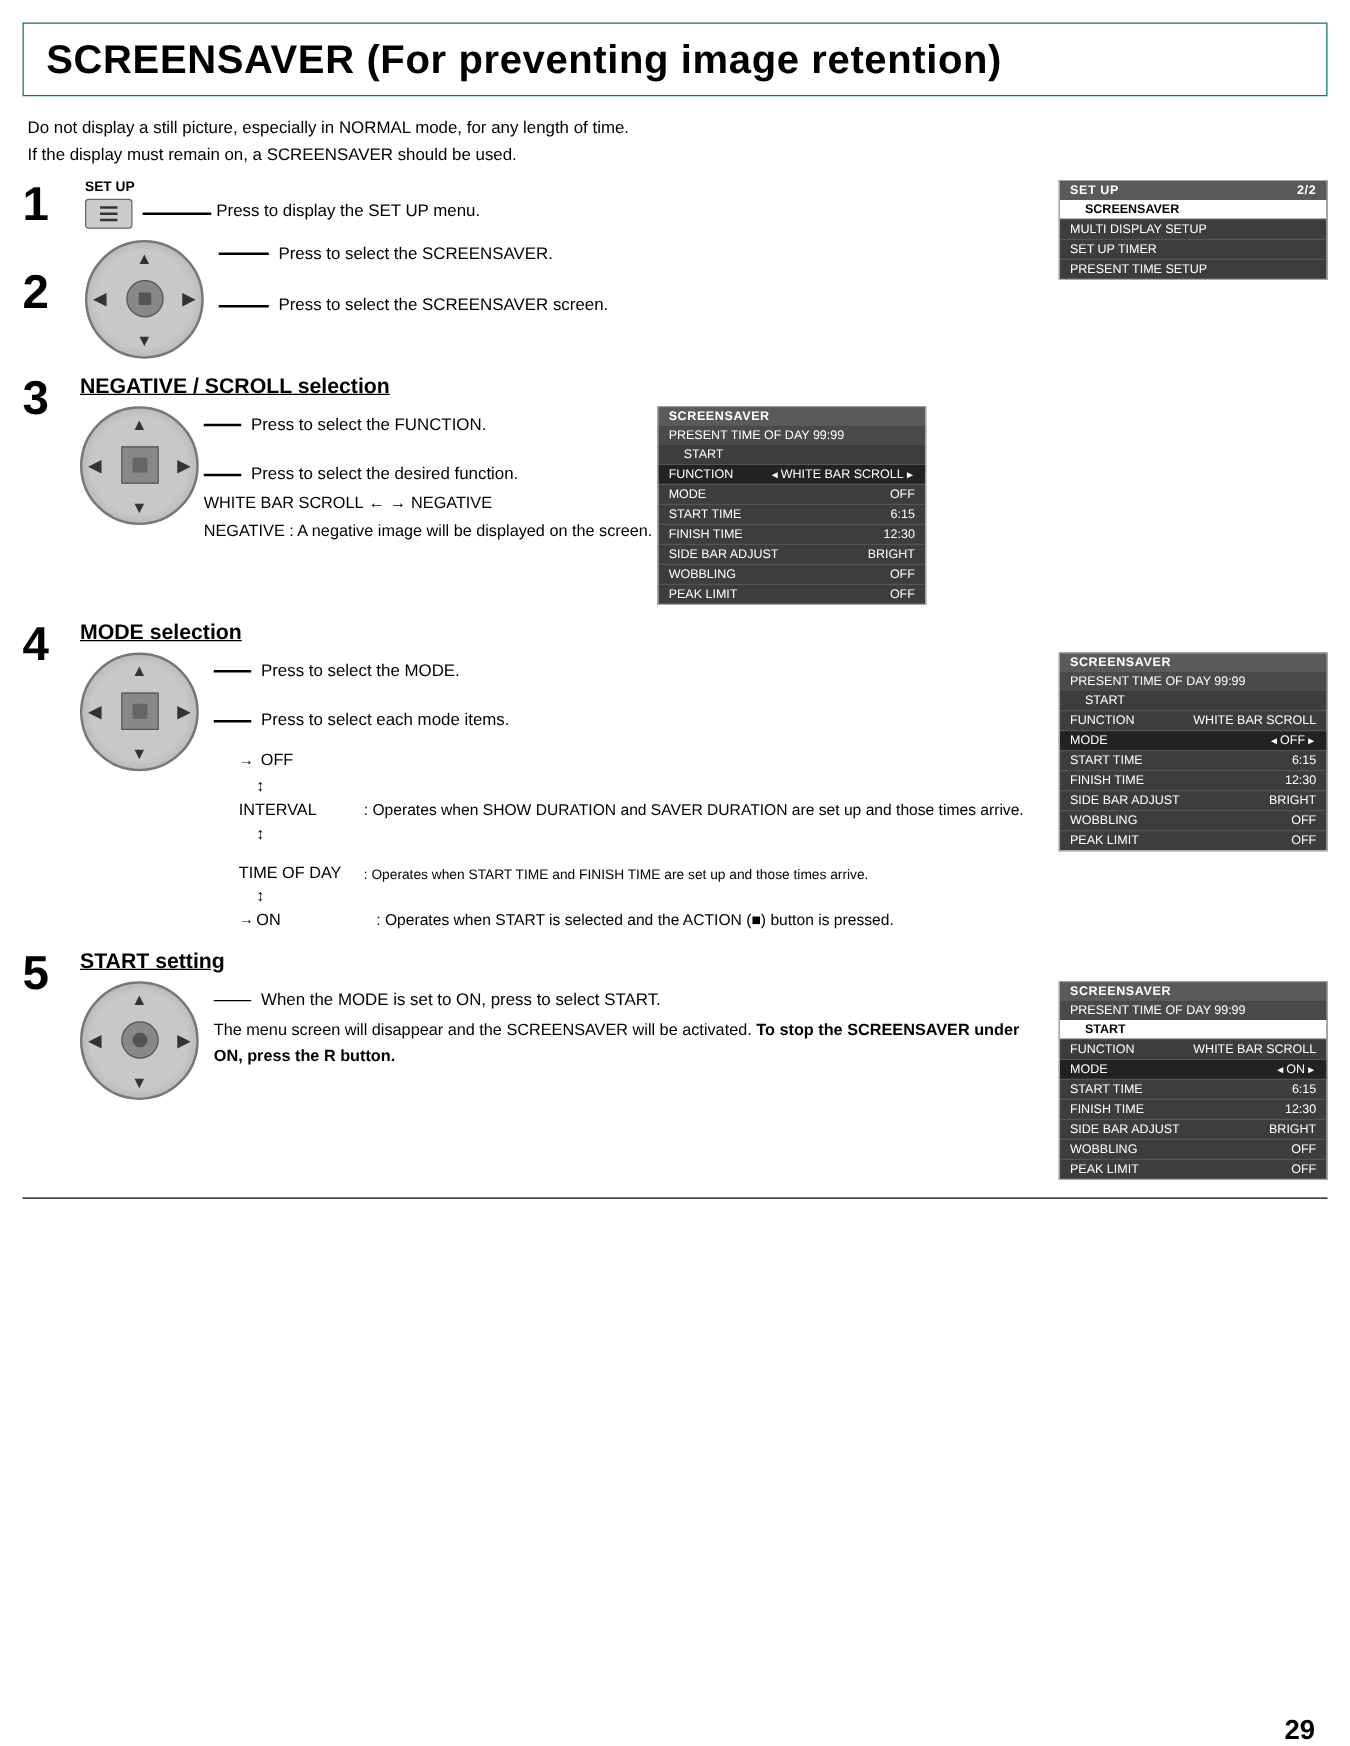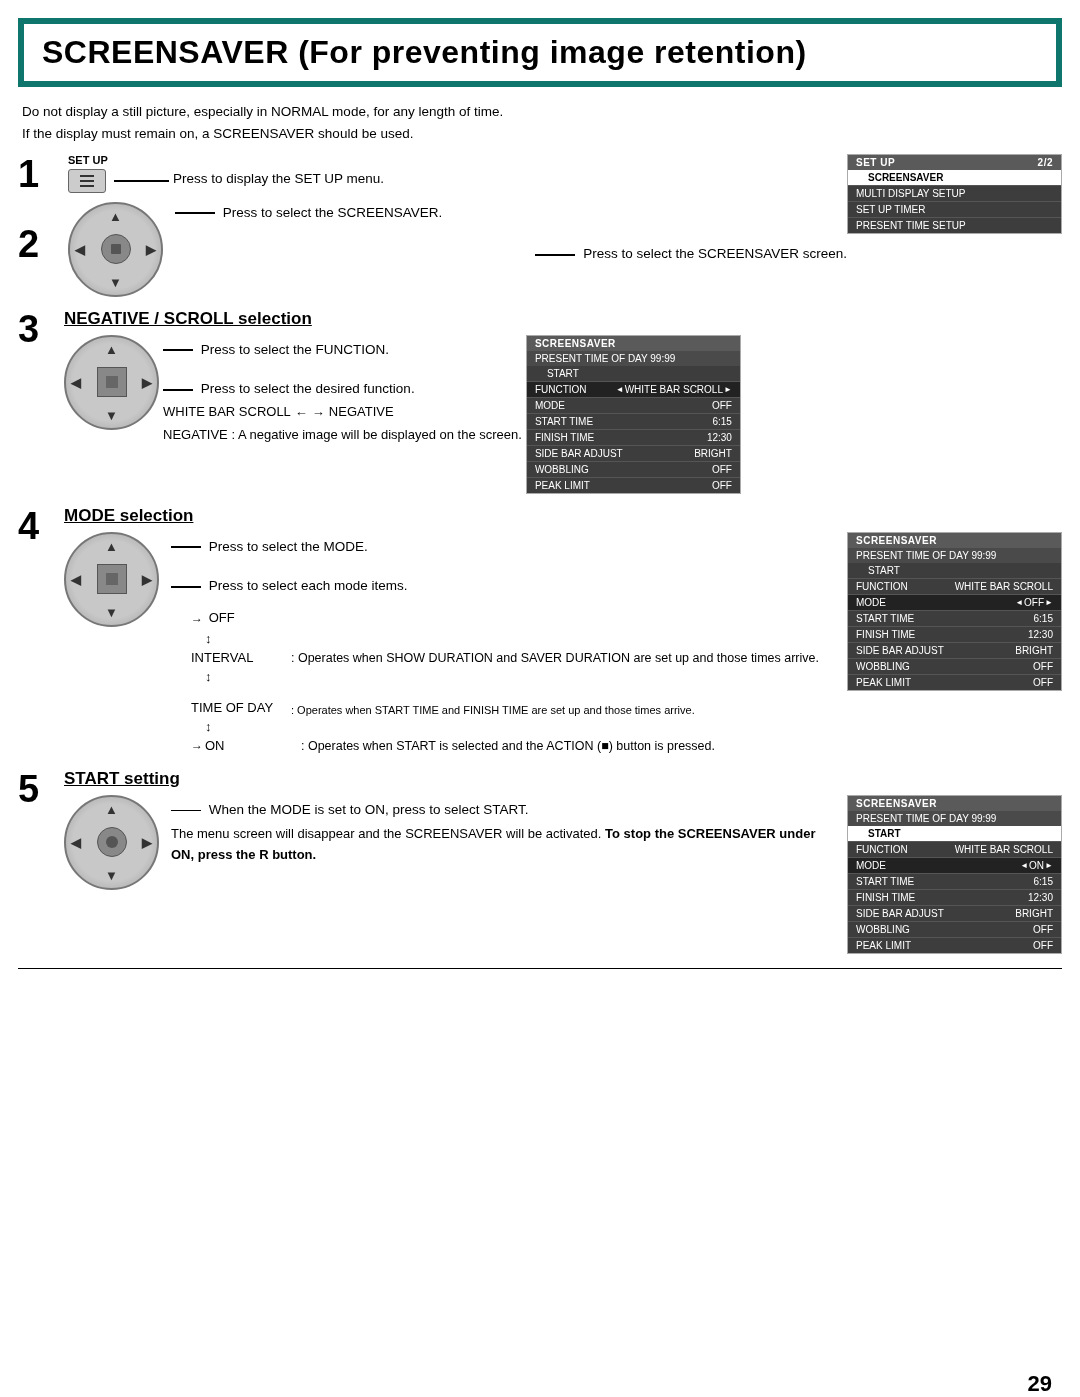--- a/index.html
+++ b/index.html
@@ -17,21 +17,21 @@
       width: 1080px;
       min-height: 1397px;
       padding: 0;
       background: #fff;
       position: relative;
     }
 
     
     .page-title-bar {
       background: #fff;
-      border: 6px solid #0f766e;
+      border: 1px solid #0f766e;
       margin: 18px 18px 0 18px;
       padding: 10px 18px;
     }
     .page-title-bar h1 {
       font-size: 32px;
       font-weight: 900;
       letter-spacing: 0.5px;
     }
 
     
@@ -370,21 +370,21 @@
                 <rect x="3" y="3" width="10" height="10" fill="#555" rx="1"></rect>
               </svg>
             </div>
           </div>
         </div>
         <div style="flex:1;">
           <div class="step-instruction">
             <span style="display:inline-block;width:40px;height:1.5px;background:#000;vertical-align:middle;margin-right:4px;"></span>
             <span>Press to select the SCREENSAVER.</span>
           </div>
-          <div class="step-instruction" style="margin-top:20px;text-align:right;">
+          <div class="step-instruction" style="margin-top:20px;">
             <span style="display:inline-block;width:40px;height:1.5px;background:#000;vertical-align:middle;margin-right:4px;"></span>
             <span>Press to select the SCREENSAVER screen.</span>
           </div>
         </div>
       </div>
     </div>
 
     <div class="menu-side-12">
       <div class="ss-menu">
         <div class="ss-header">

